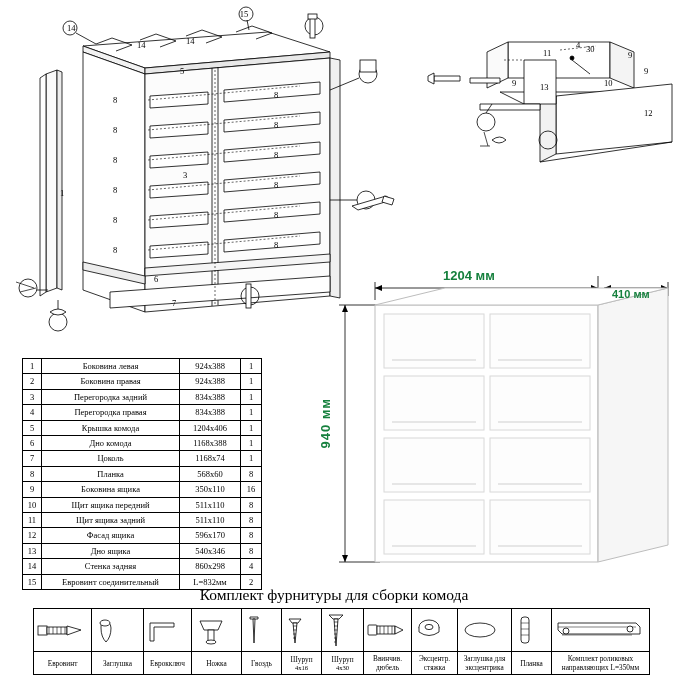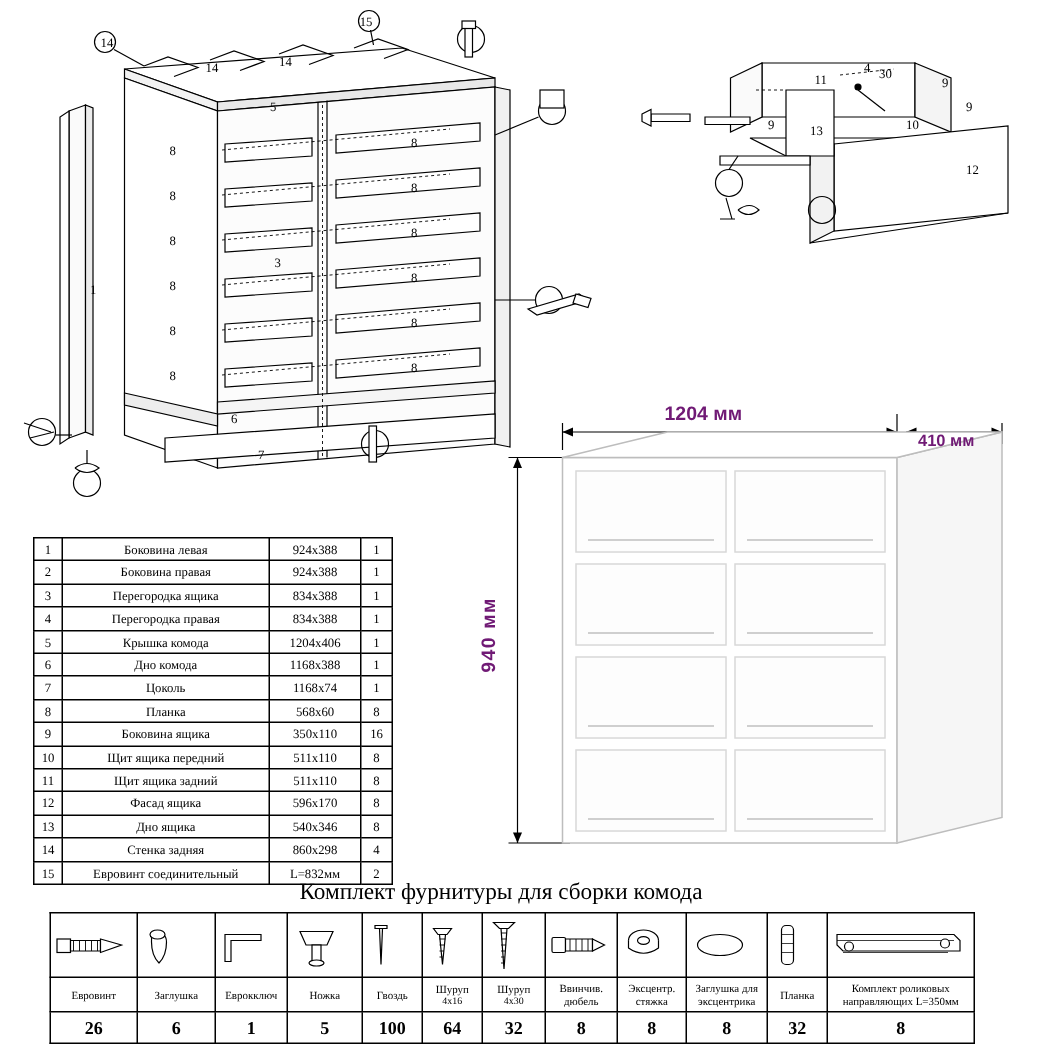--- a/index.html
+++ b/index.html
@@ -32,21 +32,21 @@
   .pt-name{text-align:center;margin-top:32px;}
   .pt-size{width:56px;text-align:center;}
   .pt-qty{width:16px;text-align:center;}
 
   
   .dim-label{
     position:absolute;
     font-family:"Liberation Sans", sans-serif;
     font-weight:bold;
     font-size:13px;
-    color:#701a75;
+    color:#15803d;
   }
   #dim-width{left:443px;top:268px;}
   #dim-depth{left:612px;top:288px;font-size:11px;}
   #dim-height{
     left:318px;top:398px;
     writing-mode:vertical-rl;
     transform:rotate(180deg);
     letter-spacing:1px;
   }
 
@@ -304,21 +304,21 @@
         <td class="pt-qty">1</td>
       </tr>
     <tr>
         <td class="pt-num">2</td>
         <td class="pt-name">Боковина правая</td>
         <td class="pt-size">924х388</td>
         <td class="pt-qty">1</td>
       </tr>
     <tr>
         <td class="pt-num">3</td>
-        <td class="pt-name">Перегородка ящика</td>
+        <td class="pt-name">Перегородка задний</td>
         <td class="pt-size">834х388</td>
         <td class="pt-qty">1</td>
       </tr>
     <tr>
         <td class="pt-num">4</td>
         <td class="pt-name">Перегородка правая</td>
         <td class="pt-size">834х388</td>
         <td class="pt-qty">1</td>
       </tr>
     <tr>
@@ -522,28 +522,14 @@
     <td><span>Ножка</span></td>
     <td><span>Гвоздь</span></td>
     <td><span>Шуруп</span><span class="sub">4х16</span></td>
     <td><span>Шуруп</span><span class="sub">4х30</span></td>
     <td><span>Ввинчив. дюбель</span></td>
     <td><span>Эксцентр. стяжка</span></td>
     <td><span>Заглушка для эксцентрика</span></td>
     <td><span>Планка</span></td>
     <td><span>Комплект роликовых направляющих L=350мм</span></td>
   </tr>
-  <tr class="fit-counts">
-    <td>26</td>
-    <td>6</td>
-    <td>1</td>
-    <td>5</td>
-    <td>100</td>
-    <td>64</td>
-    <td>32</td>
-    <td>8</td>
-    <td>8</td>
-    <td>8</td>
-    <td>32</td>
-    <td>8</td>
-  </tr>
 </tbody>
   </table>
 
 </body></html>

